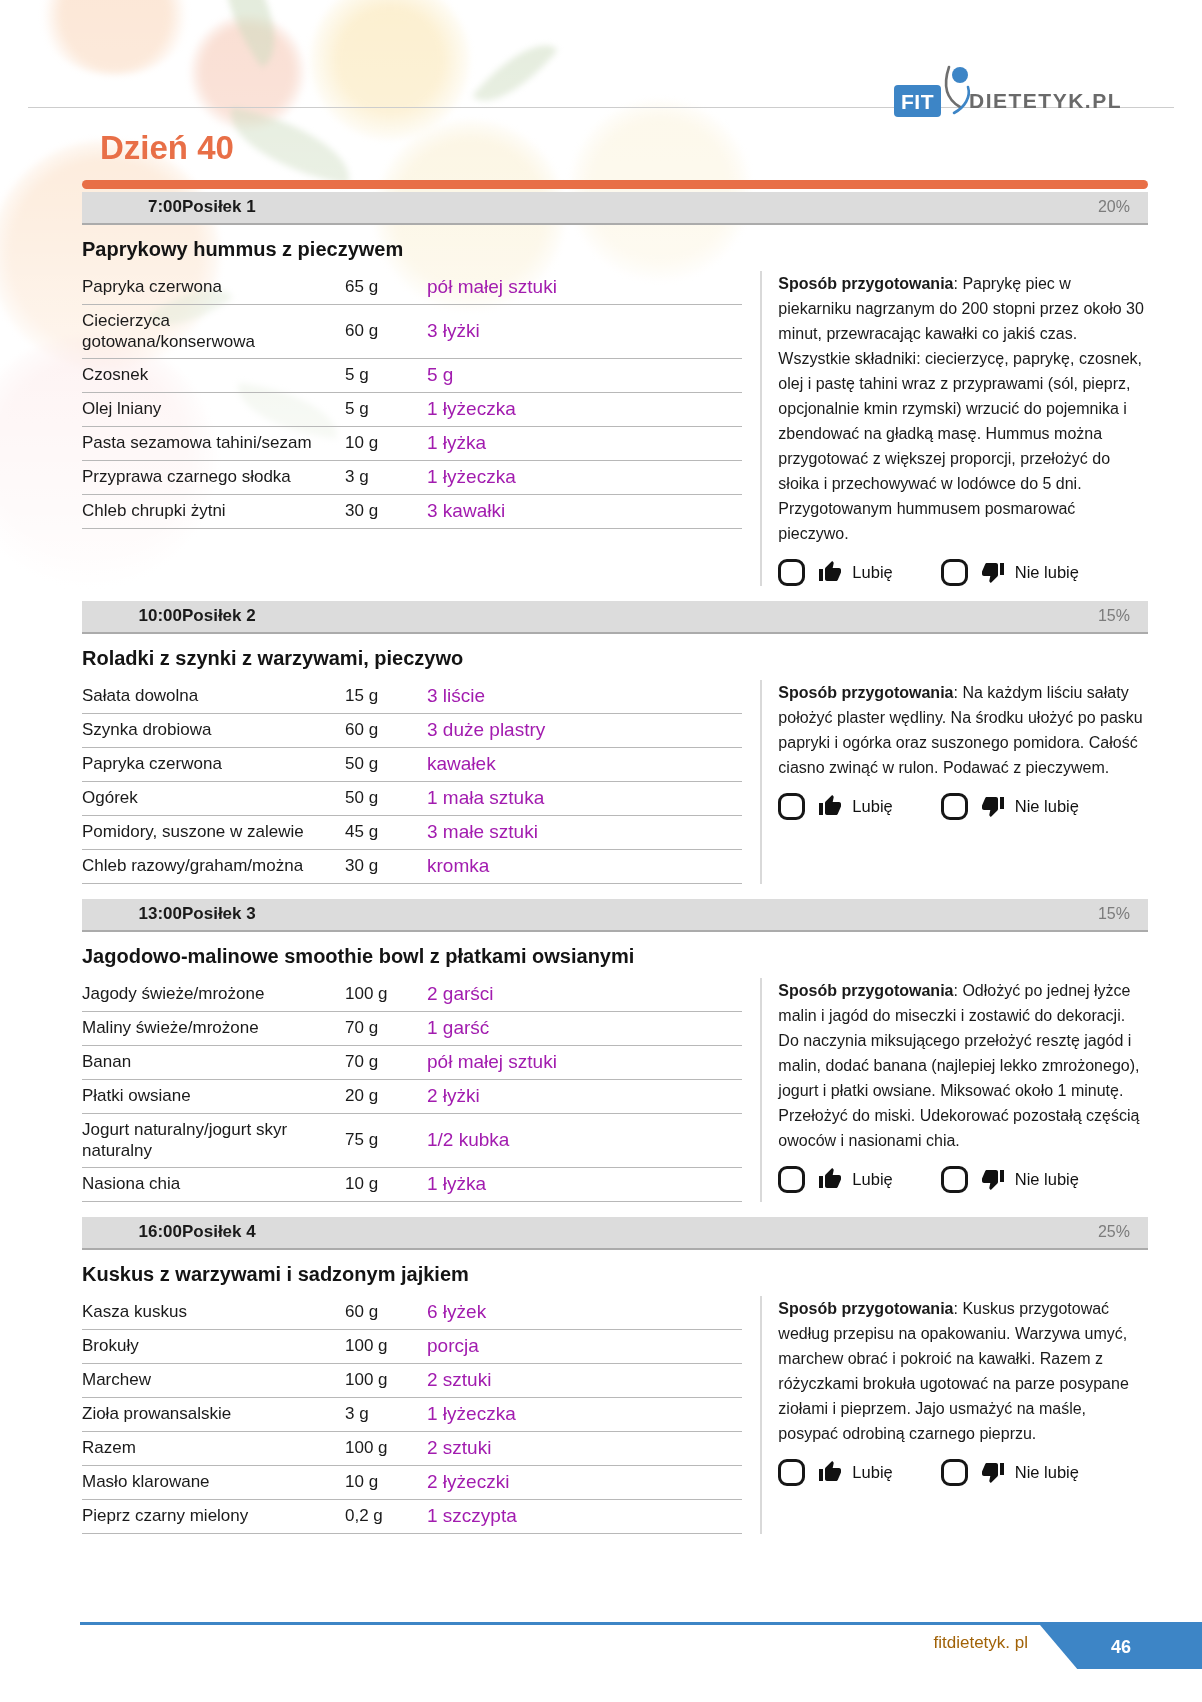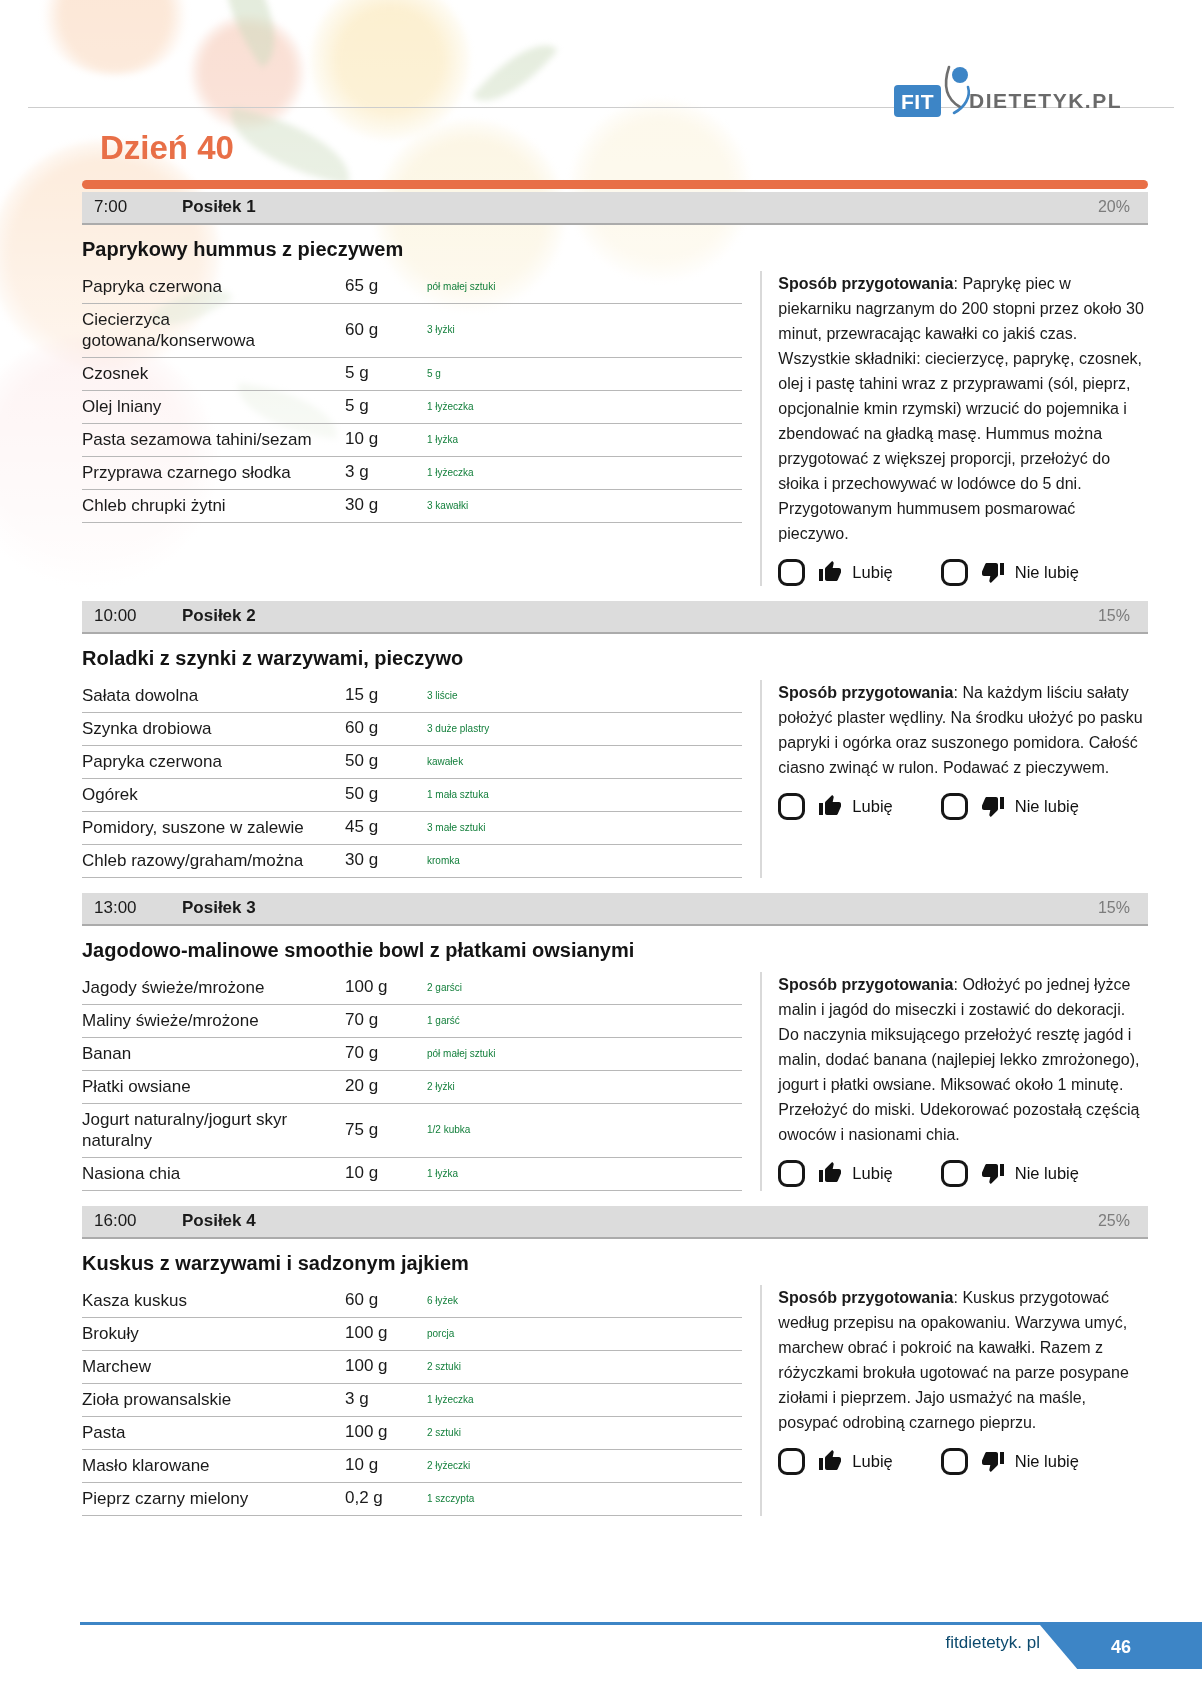--- a/index.html
+++ b/index.html
@@ -38,42 +38,42 @@
   .logo-fit{background:var(--blue,#3d85c6);color:#fff;font-weight:bold;font-size:21px;line-height:1;padding:6px 7px 5px;border-radius:4px;letter-spacing:.5px;}
   .logo-figure{margin:-18px -6px 0 -8px;}
   .logo-rest{color:#6a6a6a;font-size:21px;font-weight:600;letter-spacing:1.5px;}
   
   .content{position:relative;z-index:1;padding:0 54px 0 82px;}
   h1{font-size:33px;line-height:1.15;color:var(--accent,#e86f47);margin:21px 0 13px 18px;font-weight:700;}
   .accent-bar{height:9px;border-radius:5px;background:var(--accent,#e86f47);margin-bottom:3px;}
   
   .meal{margin-bottom:15px;}
   .meal-header{display:flex;align-items:center;height:31px;background:#dcdcdc;border-bottom:2px solid #ababab;padding:0 18px 0 12px;}
-  .meal-time{font-weight:400;font-size:17px;width:88px;}
+  .meal-time{font-weight:700;font-size:17px;width:88px;text-align:right;}
   .meal-name{font-weight:700;font-size:17px;}
   .meal-percent{margin-left:auto;font-weight:400;font-size:16px;color:#7c7c7c;}
   .meal-title{font-size:20px;font-weight:700;color:#141414;margin:13px 0 10px;}
   .meal-body{display:flex;align-items:stretch;}
   table.ingredients{width:661px;border-collapse:collapse;align-self:flex-start;}
   table.ingredients td{border-bottom:1px solid #b8b8b8;padding:5px 0 6px;vertical-align:middle;}
   td.ing-name{width:263px;font-size:17px;line-height:21px;padding-right:10px;}
   td.ing-amount{width:82px;font-size:17px;}
-  td.ing-measure{font-size:10px;color:#15803d;}
+  td.ing-measure{font-size:19px;color:#a21caf;}
   .vsep{width:2px;background:#d9d9d9;margin-left:18px;}
   .prep-col{width:370px;margin-left:16px;}
   .prep{font-size:16px;line-height:25px;color:#1a1a1a;margin:0;}
   .prep b{font-weight:700;}
   .vote-row{display:flex;align-items:center;margin-top:13px;gap:48px;}
   .vote{display:flex;align-items:center;}
   .checkbox{width:27px;height:27px;border:3px solid #161616;border-radius:9px;background:#fff;box-sizing:border-box;cursor:pointer;}
   .vote svg{margin-left:13px;}
   .vote-label{margin-left:10px;font-size:16.5px;color:#111;}
   
   .footer-rule{position:absolute;z-index:1;left:80px;right:0;top:1622px;height:3px;background:var(--blue,#3d85c6);}
-  .footer-brand{position:absolute;z-index:1;right:162px;top:1633px;font-size:17px;color:#0c4a6e;}
+  .footer-brand{position:absolute;z-index:1;right:174px;top:1633px;font-size:17px;color:#a16207;}
   .page-badge{position:absolute;z-index:2;left:1040px;top:1625px;width:162px;height:44px;background:var(--blue,#3d85c6);
     clip-path:polygon(0 0,100% 0,100% 100%,23% 100%);display:flex;align-items:center;justify-content:center;
     color:#fff;font-size:18px;font-weight:700;}
 </style>
 </head>
 <body>
 
 <div class="page">
 
   <div class="bg">
@@ -352,21 +352,21 @@
     <td class="ing-measure">2 sztuki</td>
   </tr>
 
   <tr>
     <td class="ing-name">Zioła prowansalskie</td>
     <td class="ing-amount">3 g</td>
     <td class="ing-measure">1 łyżeczka</td>
   </tr>
 
   <tr>
-    <td class="ing-name">Pasta</td>
+    <td class="ing-name">Razem</td>
     <td class="ing-amount">100 g</td>
     <td class="ing-measure">2 sztuki</td>
   </tr>
 
   <tr>
     <td class="ing-name">Masło klarowane</td>
     <td class="ing-amount">10 g</td>
     <td class="ing-measure">2 łyżeczki</td>
   </tr>
 

